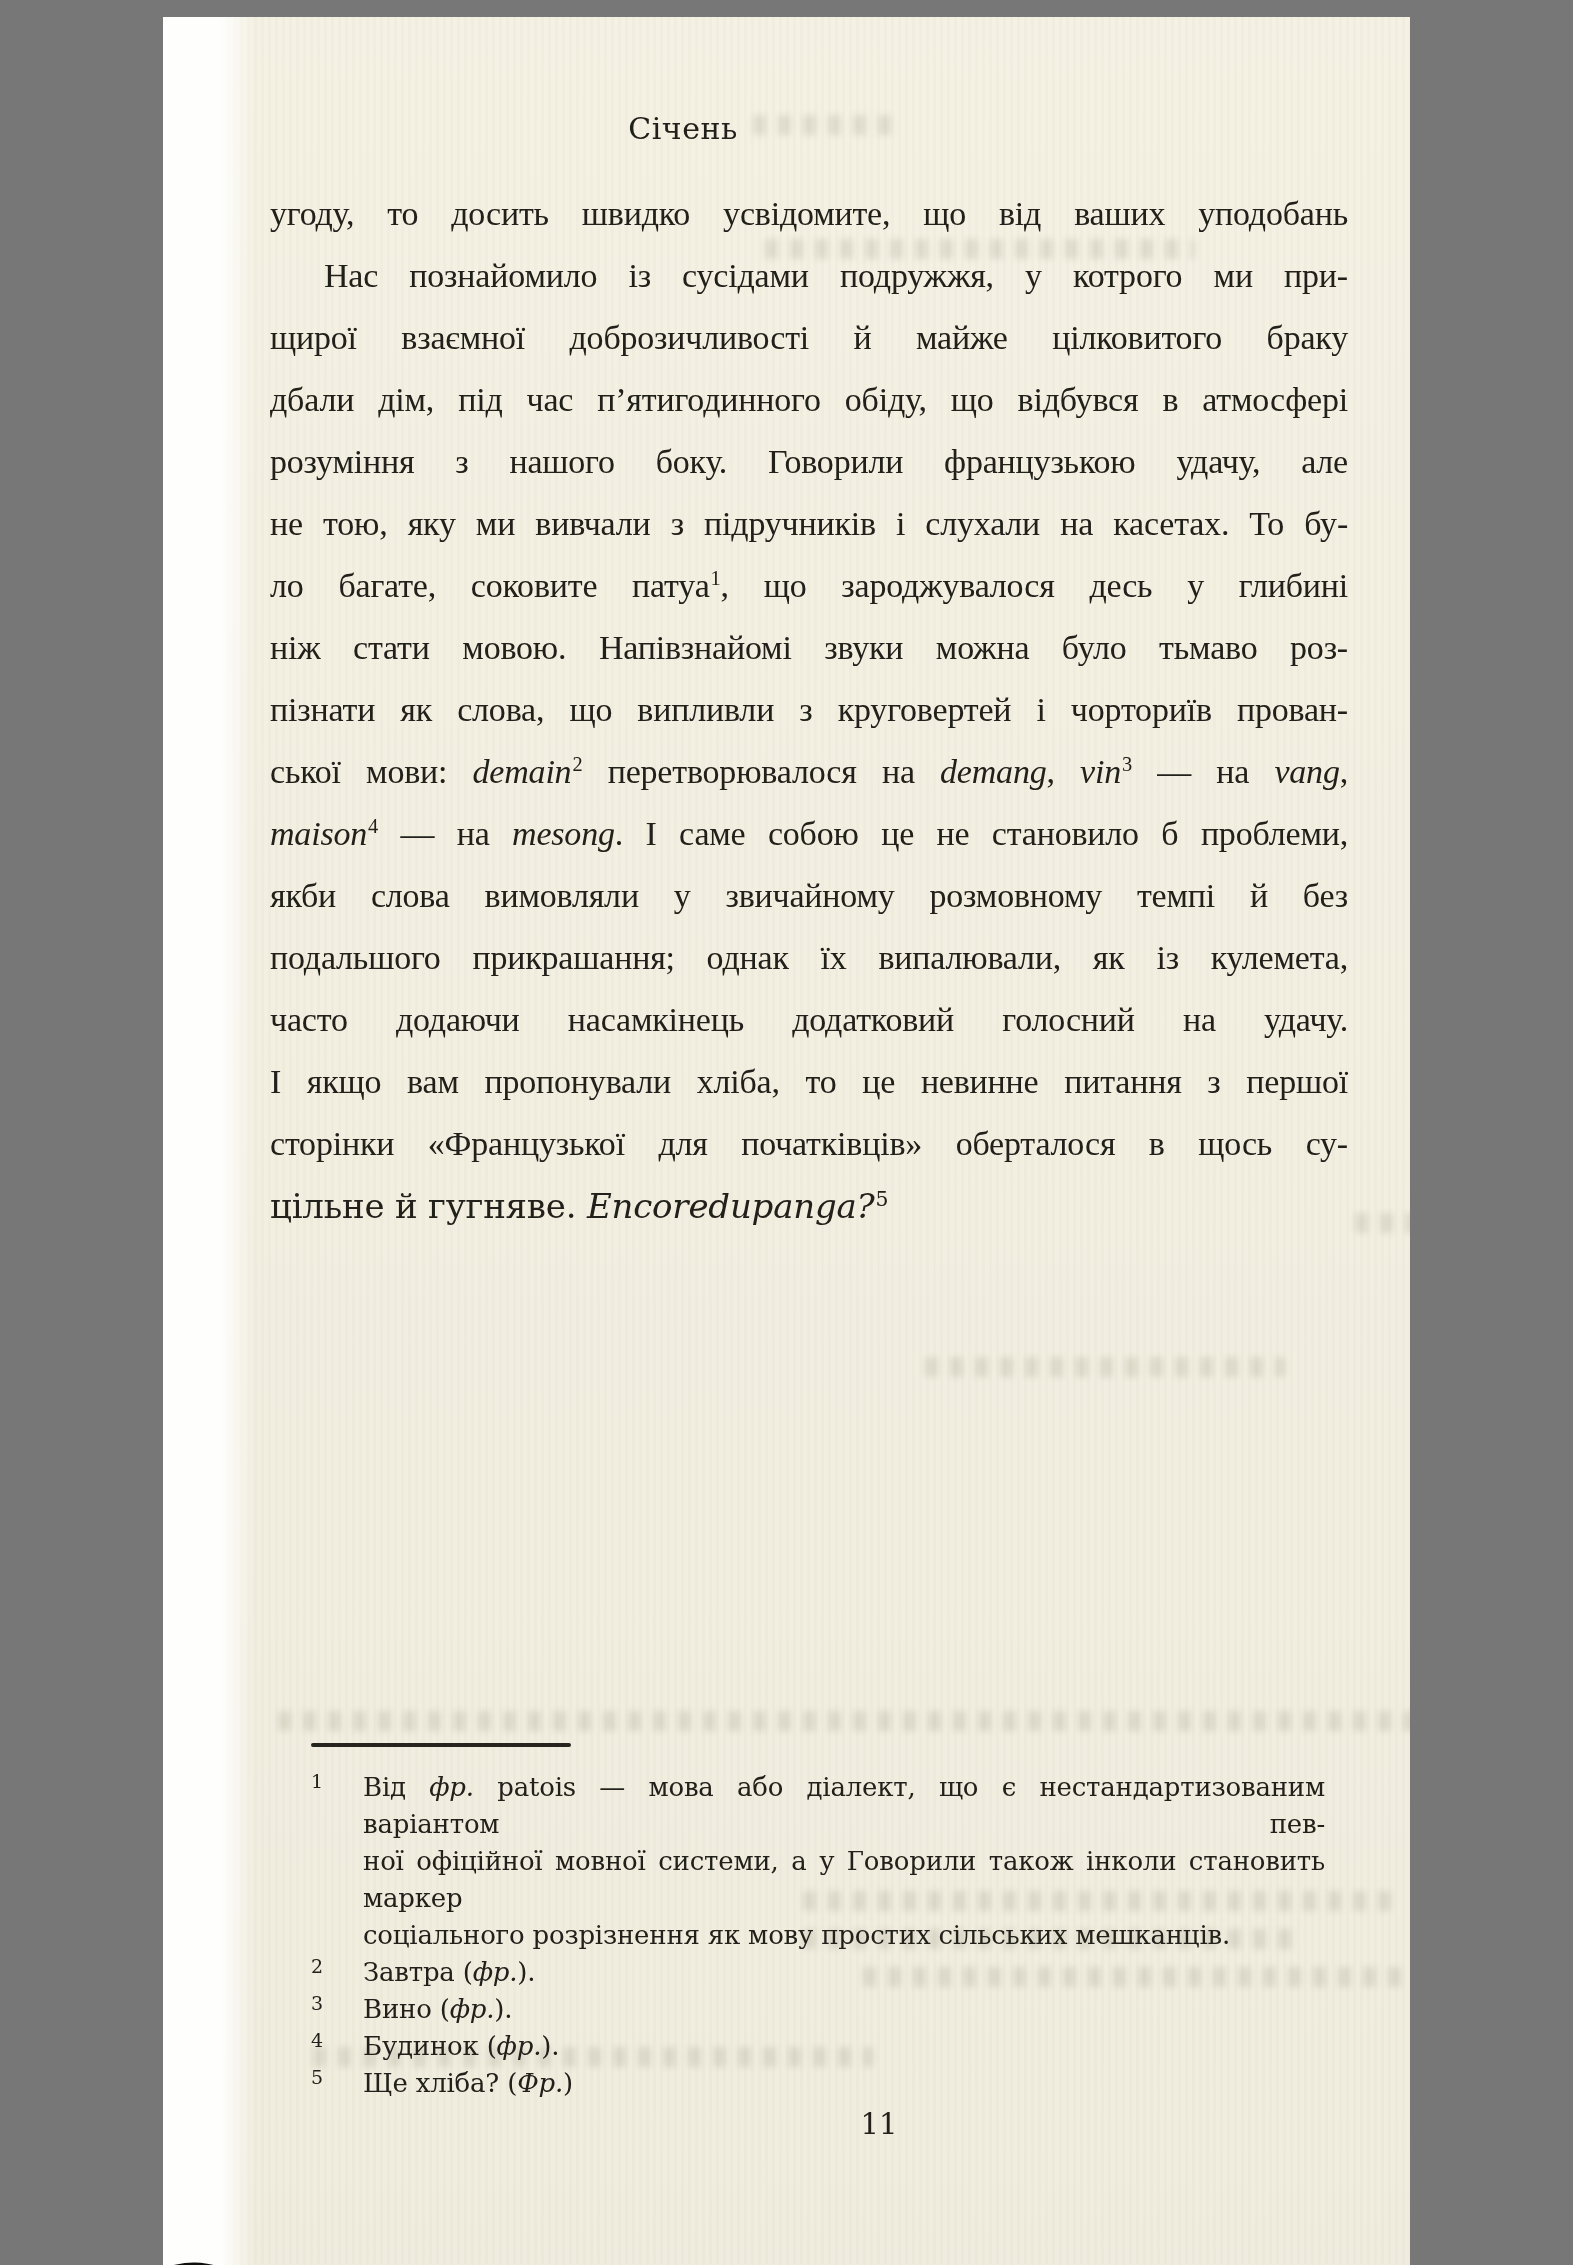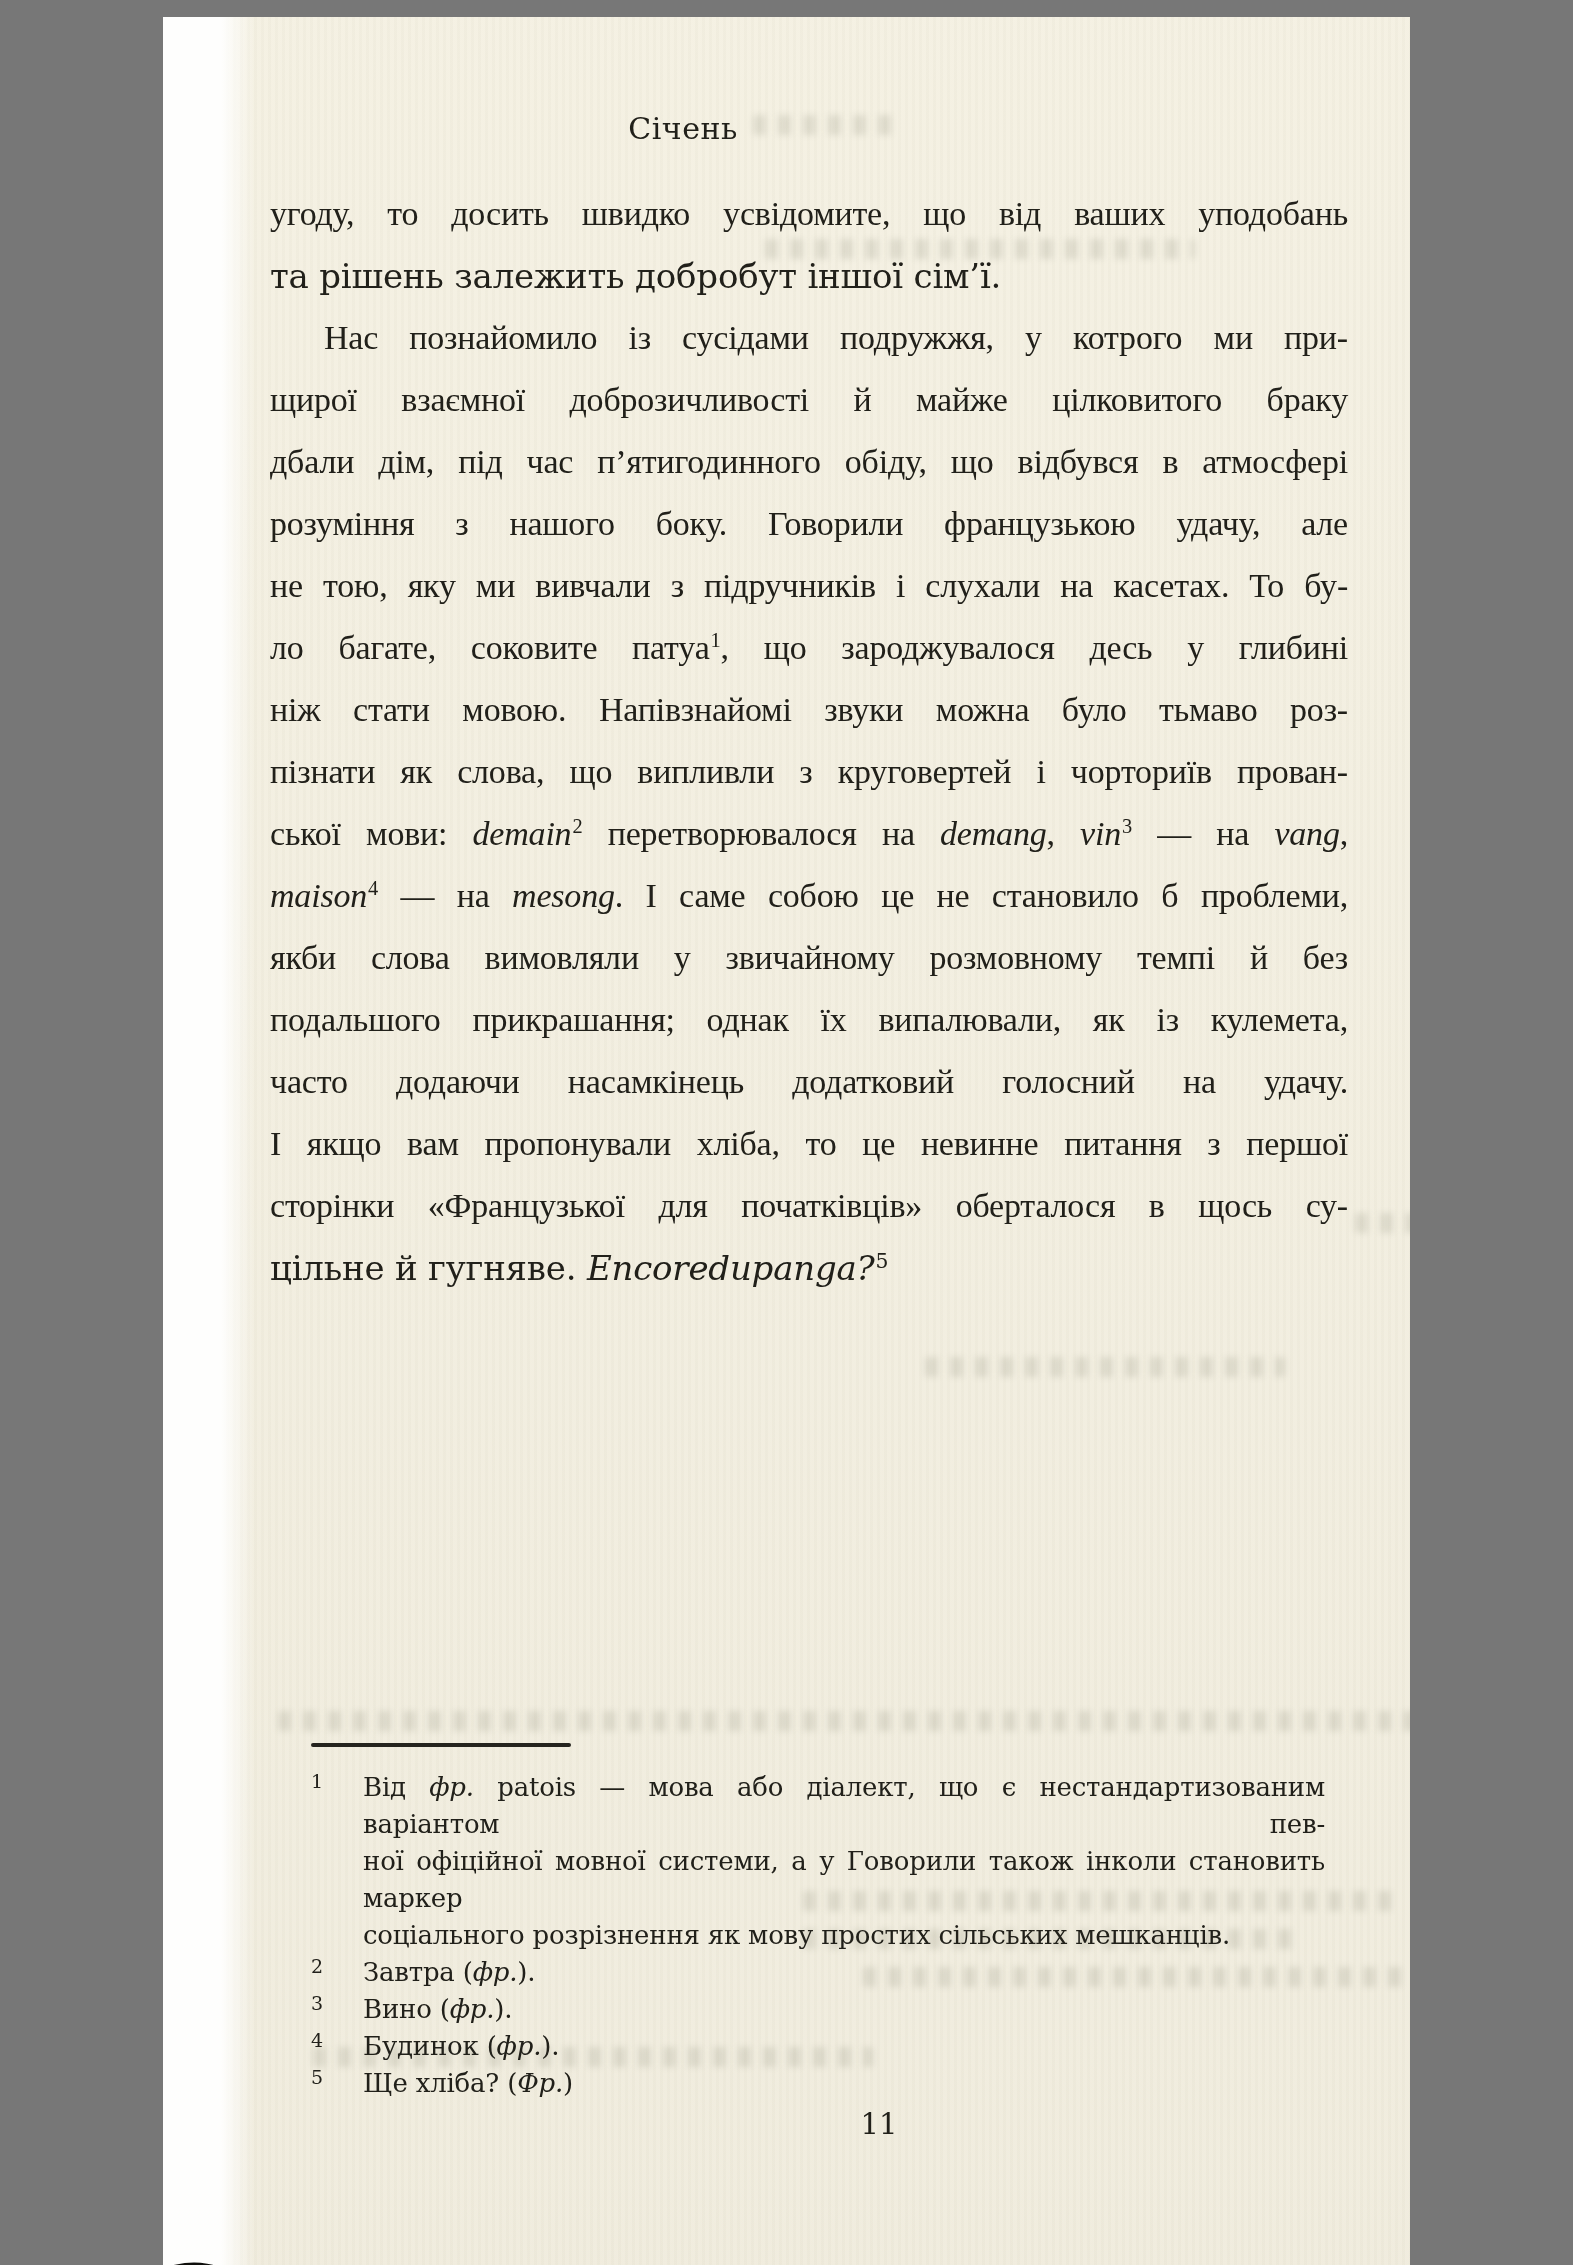--- a/index.html
+++ b/index.html
@@ -84,21 +84,20 @@
   <div class="bt bt5"></div>
   <div class="bt bt6"></div>
   <div class="bt bt7"></div>
   <div class="bt bt8"></div>
   <div class="bt bt9"></div>
 
   <div class="page-header">Січень</div>
 
   <div class="body-text">
       <div class="bline just">угоду, то досить швидко усвідомите, що від ваших уподобань</div>
-      <div class="bline">та рішень залежить добробут іншої сім’ї.</div>
       <div class="bline just indent">Нас познайомило із сусідами подружжя, у котрого ми при-</div>
       <div class="bline just">щирої взаємної доброзичливості й майже цілковитого браку</div>
       <div class="bline just">дбали дім, під час п’ятигодинного обіду, що відбувся в атмосфері</div>
       <div class="bline just">розуміння з нашого боку. Говорили французькою удачу, але</div>
       <div class="bline just">не тою, яку ми вивчали з підручників і слухали на касетах. То бу-</div>
       <div class="bline just">ло багате, соковите патуа<sup>1</sup>, що зароджувалося десь у глибині</div>
       <div class="bline just">ніж стати мовою. Напівзнайомі звуки можна було тьмаво роз-</div>
       <div class="bline just">пізнати як слова, що випливли з круговертей і чорториїв прован-</div>
       <div class="bline just">ської мови: <i>demain</i><sup>2</sup> перетворювалося на <i>demang</i>, <i>vin</i><sup>3</sup> — на <i>vang</i>,</div>
       <div class="bline just"><i>maison</i><sup>4</sup> — на <i>mesong</i>. І саме собою це не становило б проблеми,</div>

